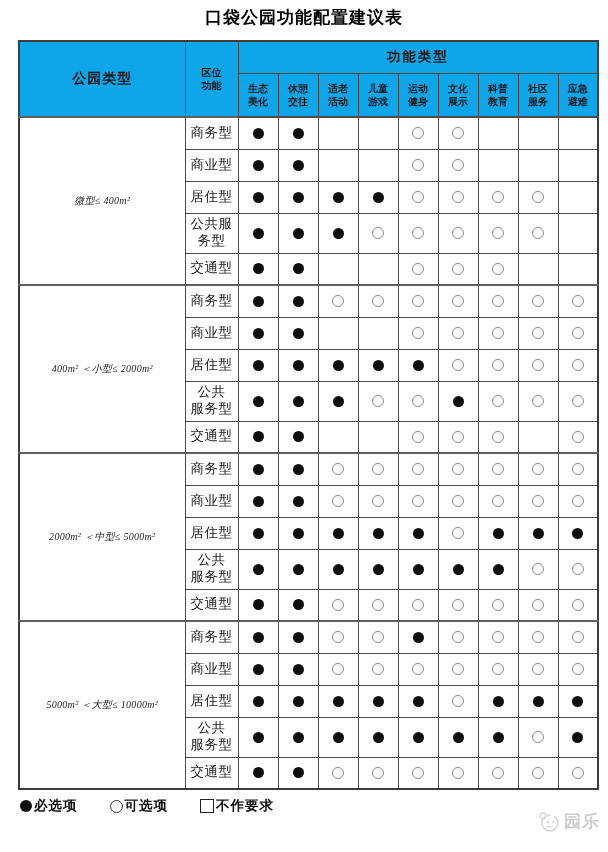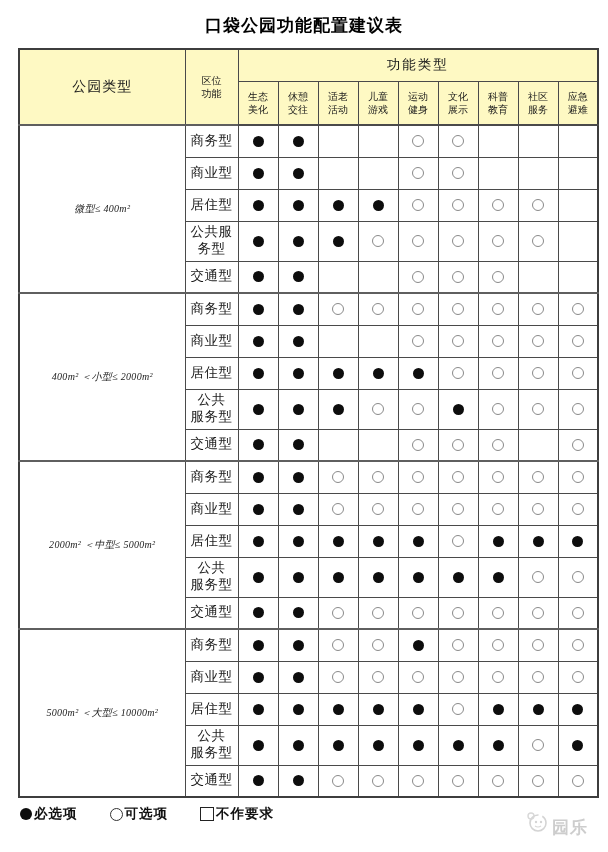--- a/index.html
+++ b/index.html
@@ -4,21 +4,21 @@
 <style>
   html,body { margin:0; padding:0; }
   body {
     width:608px; height:852px;
     background:#ffffff;
     font-family:"Liberation Serif","DejaVu Serif",serif;
     position:relative;
     overflow:hidden;
   }
   .title {
-    padding-top:14px;
+    padding-top:6px;
     text-align:center;
     font-family:"Liberation Sans","DejaVu Sans",sans-serif;
     font-weight:bold;
     font-size:17px;
     letter-spacing:1px;
     color:#000;
   }
   table.main {
     border-collapse:collapse;
     table-layout:fixed;
@@ -29,21 +29,21 @@
   table.main th, table.main td {
     border:1px solid #4a4a4a;
     text-align:center;
     vertical-align:middle;
     padding:0;
     color:#1a1a1a;
     overflow:hidden;
   }
   thead tr.h1 { height:32px; }
   thead tr.h2 { height:44px; }
-  thead th { font-weight:normal; background:#fef9c3; }
+  thead th { font-weight:bold; background:#0ea5e9; }
   th.park-type-head { font-size:14px; letter-spacing:1px; }
   th.loc-head { font-size:10px; white-space:pre-line; line-height:1.3; }
   th.func-type-head { font-size:13.5px; letter-spacing:2px; }
   th.func-col { font-size:10px; white-space:pre-line; line-height:1.3; }
   thead tr.h2 th { border-bottom:2px solid #4a4a4a; }
   tbody tr { height:32px; }
   tbody tr.tall { height:40px;padding-left:37px; }
   tbody tr.group-start td { border-top:2px solid #5f5f5f; }
   td.size-cell { font-size:10px; letter-spacing:0.3px;font-style:italic; }
   td.row-label { font-size:13.5px; white-space:pre-line; line-height:1.25; letter-spacing:0.5px;margin-left:36px; }
@@ -70,22 +70,22 @@
   }
   .lg-dot-open {
     display:inline-block; width:11px; height:11px; border-radius:50%;
     border:1.4px solid #333; background:#fff;
   }
   .lg-square {
     display:inline-block; width:12px; height:12px;
     border:1.7px solid #222; background:#fff;
   }
   .watermark {
-    position:absolute; right:20px; top:810px;
-    display:flex; align-items:flex-end; gap:3px;
+    position:absolute; right:8px; top:810px;
+    display:flex; align-items:flex-start; gap:3px;
     color:#cdcdcd;
     font-family:"Liberation Sans","DejaVu Sans",sans-serif;
     font-weight:bold; font-size:17px; letter-spacing:1px;
   }
 </style>
 </head>
 <body>
 
 <div class="title">口袋公园功能配置建议表</div>
 

